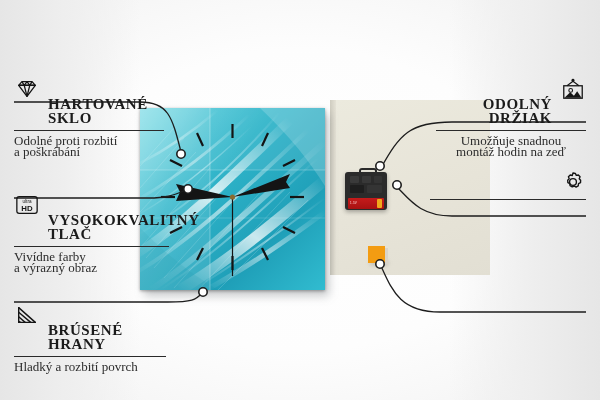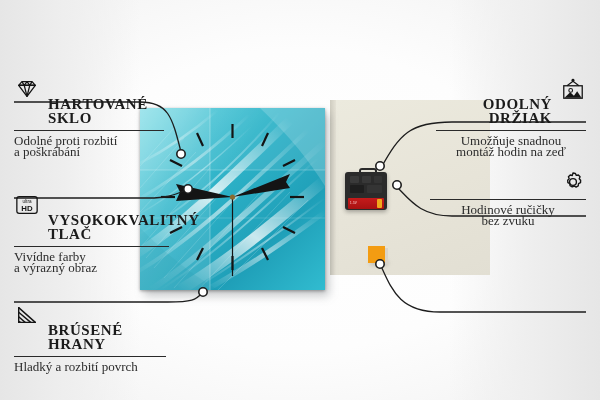--- a/index.html
+++ b/index.html
@@ -351,18 +351,16 @@
   </div>
 
   <div class="feature right" style="left:430px;top:170px;width:156px;">
     <div class="head">
       <svg class="icon" viewBox="0 0 28 26">
         <path d="M14,3.2 l2.6,.55 .95,2.1 2.25,-.45 1.85,1.9 -.9,2.1 1.5,1.75 -.1,2.65 -2.15,1.0 -.35,2.3 -2.3,1.35 -2.0,-1.1 -2.2,.95 -2.35,-1.25 -.25,-2.3 -2.1,-1.1 -.2,-2.6 1.6,-1.7 -.8,-2.15 1.95,-1.8 2.2,.55 z" fill="none" stroke="#151515" stroke-width="1.5" stroke-linejoin="round"></path>
         <circle cx="14" cy="13" r="3.7" fill="none" stroke="#151515" stroke-width="1.5"></circle>
       </svg>
     </div>
     <div class="rule"></div>
-    <div class="desc">Hodinové ručičky
-bez zvuku</div>
   </div>
 
 
 </div>
 
 </body></html>

